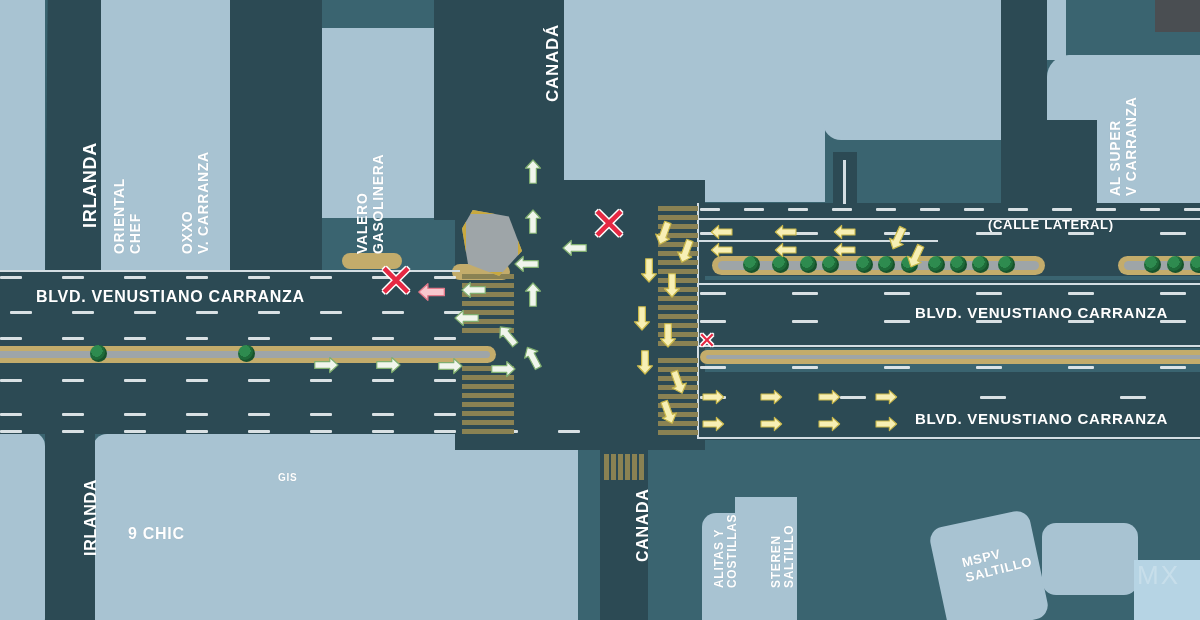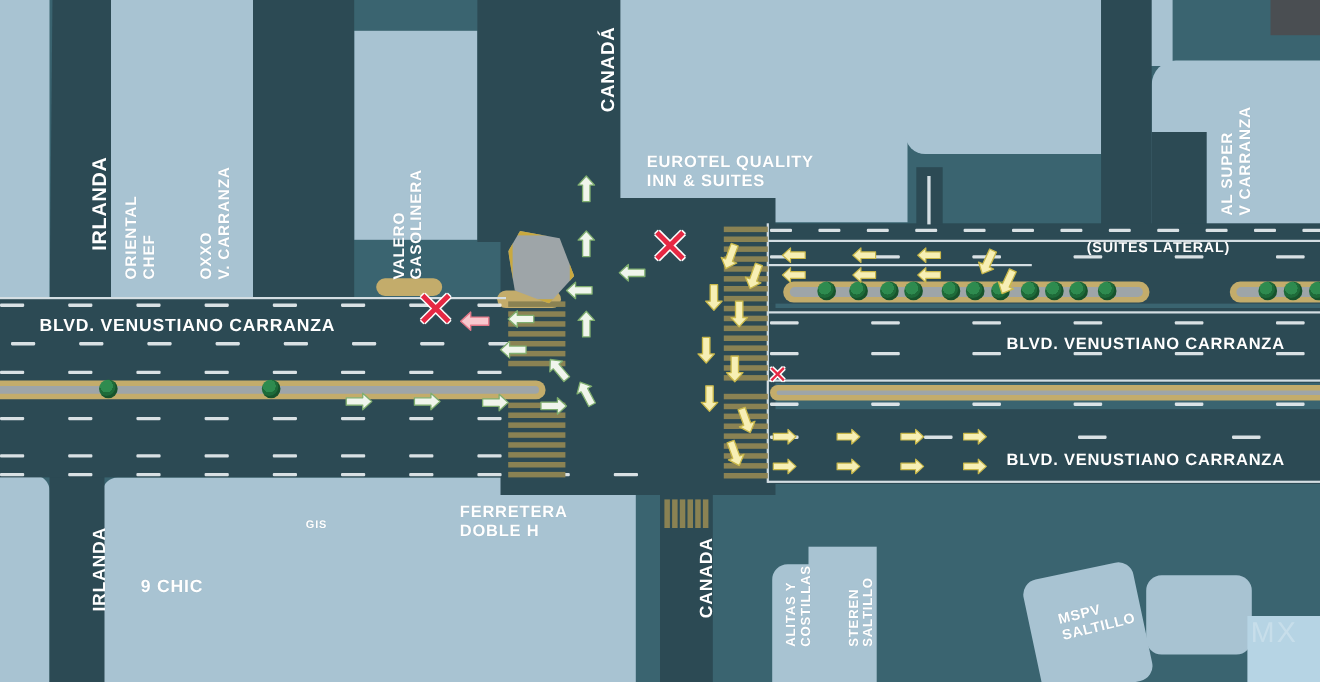--- a/index.html
+++ b/index.html
@@ -280,32 +280,28 @@
 
   <div class="lbl vert" style="left:112px;top:254px;font-size:14px;">ORIENTAL
 CHEF</div>
   <div class="lbl vert" style="left:180px;top:254px;font-size:14px;">OXXO
 V. CARRANZA</div>
   <div class="lbl vert" style="left:355px;top:254px;font-size:14px;">VALERO
 GASOLINERA</div>
   <div class="lbl vert" style="left:1108px;top:196px;font-size:14px;">AL SUPER
 V CARRANZA</div>
 
-  <div class="lbl" style="left:588px;top:140px;font-size:15px;">EUROTEL QUALITY
-INN &amp; SUITES</div>
 
   <div class="lbl" style="left:36px;top:288px;font-size:16px;">BLVD. VENUSTIANO CARRANZA</div>
-  <div class="lbl" style="left:988px;top:218px;font-size:13px;">(SUITES LATERAL)</div>
+  <div class="lbl" style="left:988px;top:218px;font-size:13px;">(CALLE LATERAL)</div>
   <div class="lbl" style="left:915px;top:305px;font-size:15px;">BLVD. VENUSTIANO CARRANZA</div>
   <div class="lbl" style="left:915px;top:411px;font-size:15px;">BLVD. VENUSTIANO CARRANZA</div>
 
   <div class="lbl" style="left:278px;top:472px;font-size:10px;">GIS</div>
   <div class="lbl" style="left:128px;top:525px;font-size:16px;">9 CHIC</div>
-  <div class="lbl" style="left:418px;top:458px;font-size:15px;">FERRETERA
-DOBLE H</div>
 
   <div class="lbl vert" style="left:713px;top:588px;font-size:12px;">ALITAS Y
 COSTILLAS</div>
   <div class="lbl vert" style="left:770px;top:588px;font-size:12px;">STEREN
 SALTILLO</div>
   <div class="lbl" style="left:963px;top:548px;font-size:13px;transform:rotate(-14deg);">MSPV
 SALTILLO</div>
 
   <div class="wm-mx" style="left:1137px;top:560px;font-size:26px;">MX</div>
 

